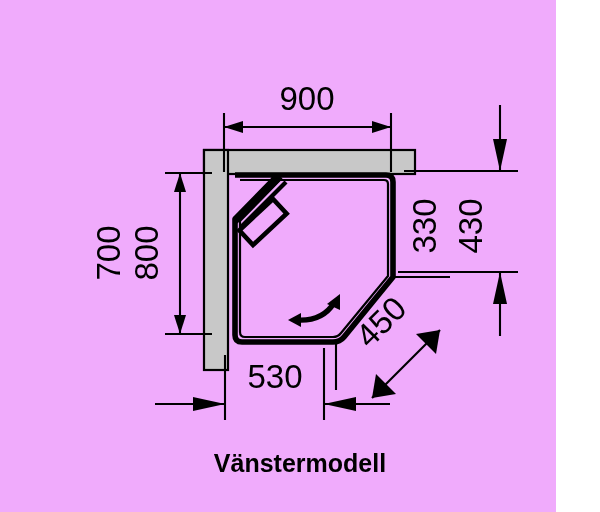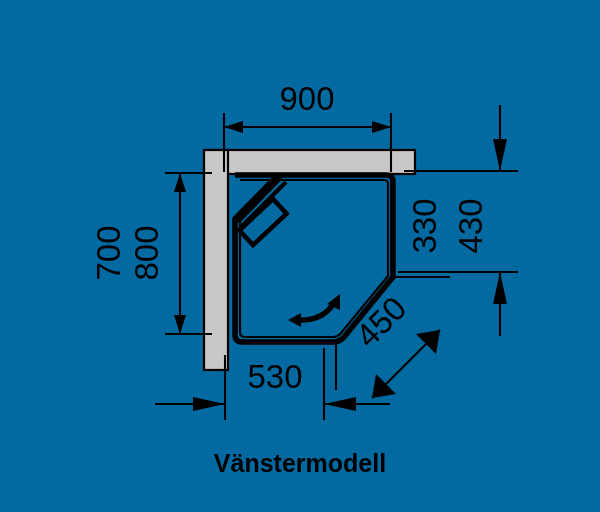--- a/index.html
+++ b/index.html
@@ -8,23 +8,23 @@
     background: #ffffff;
   }
   body {
     width: 600px;
     height: 512px;
     font-family: "Liberation Sans", sans-serif;
     overflow: hidden;
   }
   #drawing-root {
     position: relative;
-    width: 600px;
+    width: 556px;
     height: 512px;
-    background: #0369a1;
+    background: #f0abfc;
   }
   svg#tech-drawing {
     display: block;
     width: 600px;
     height: 512px;
   }
   .dim-text {
     font-family: "Liberation Sans", sans-serif;
     font-size: 33px;
     fill: #000000;

